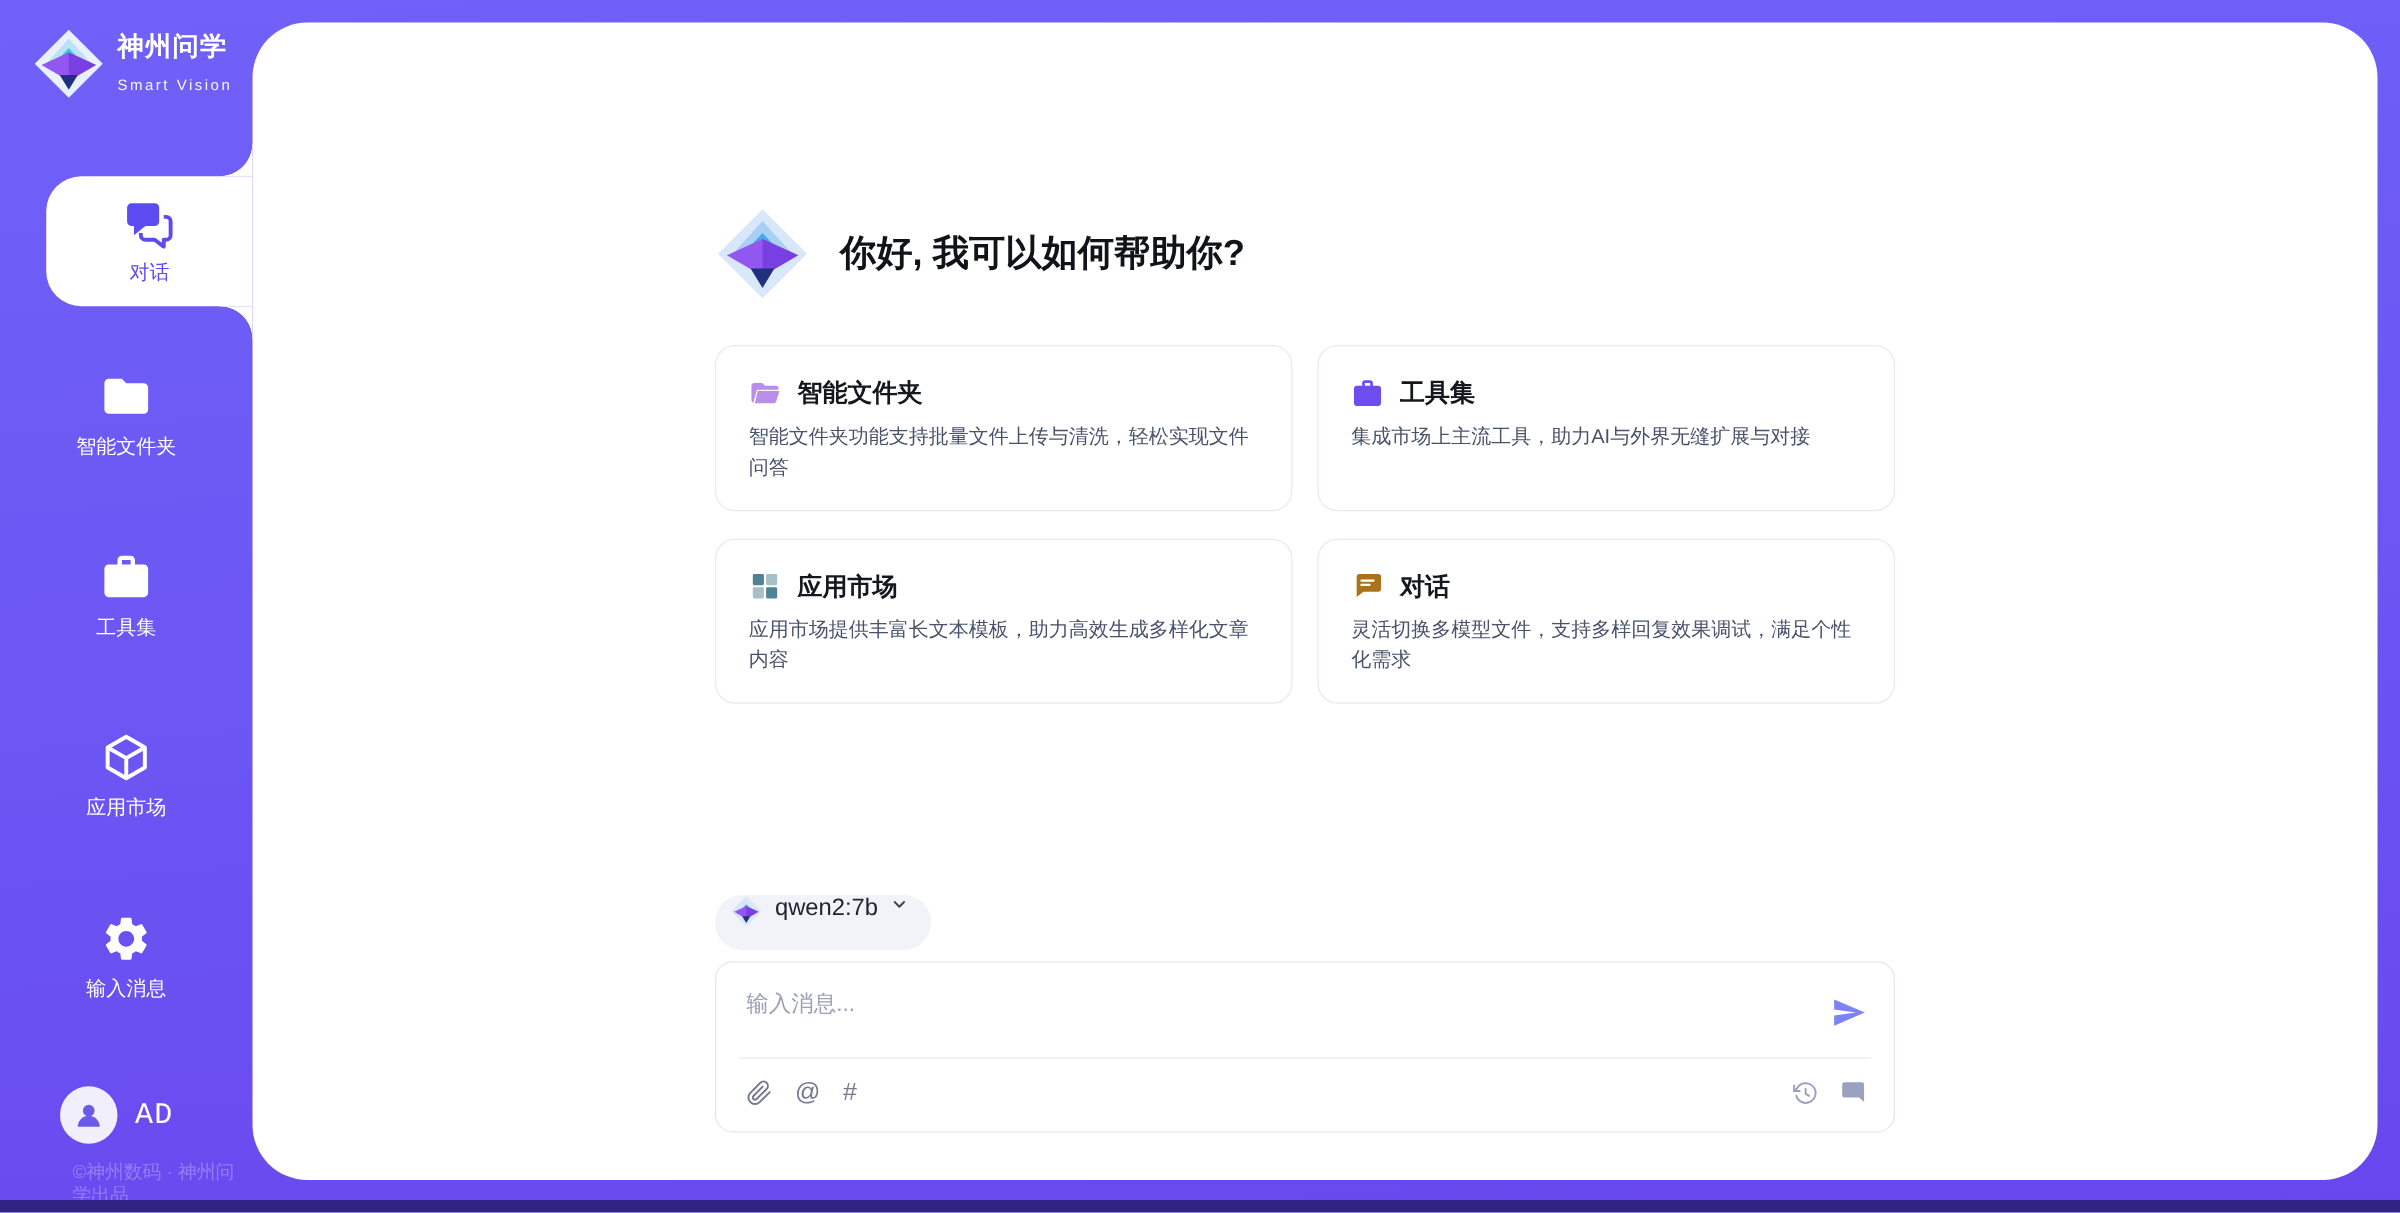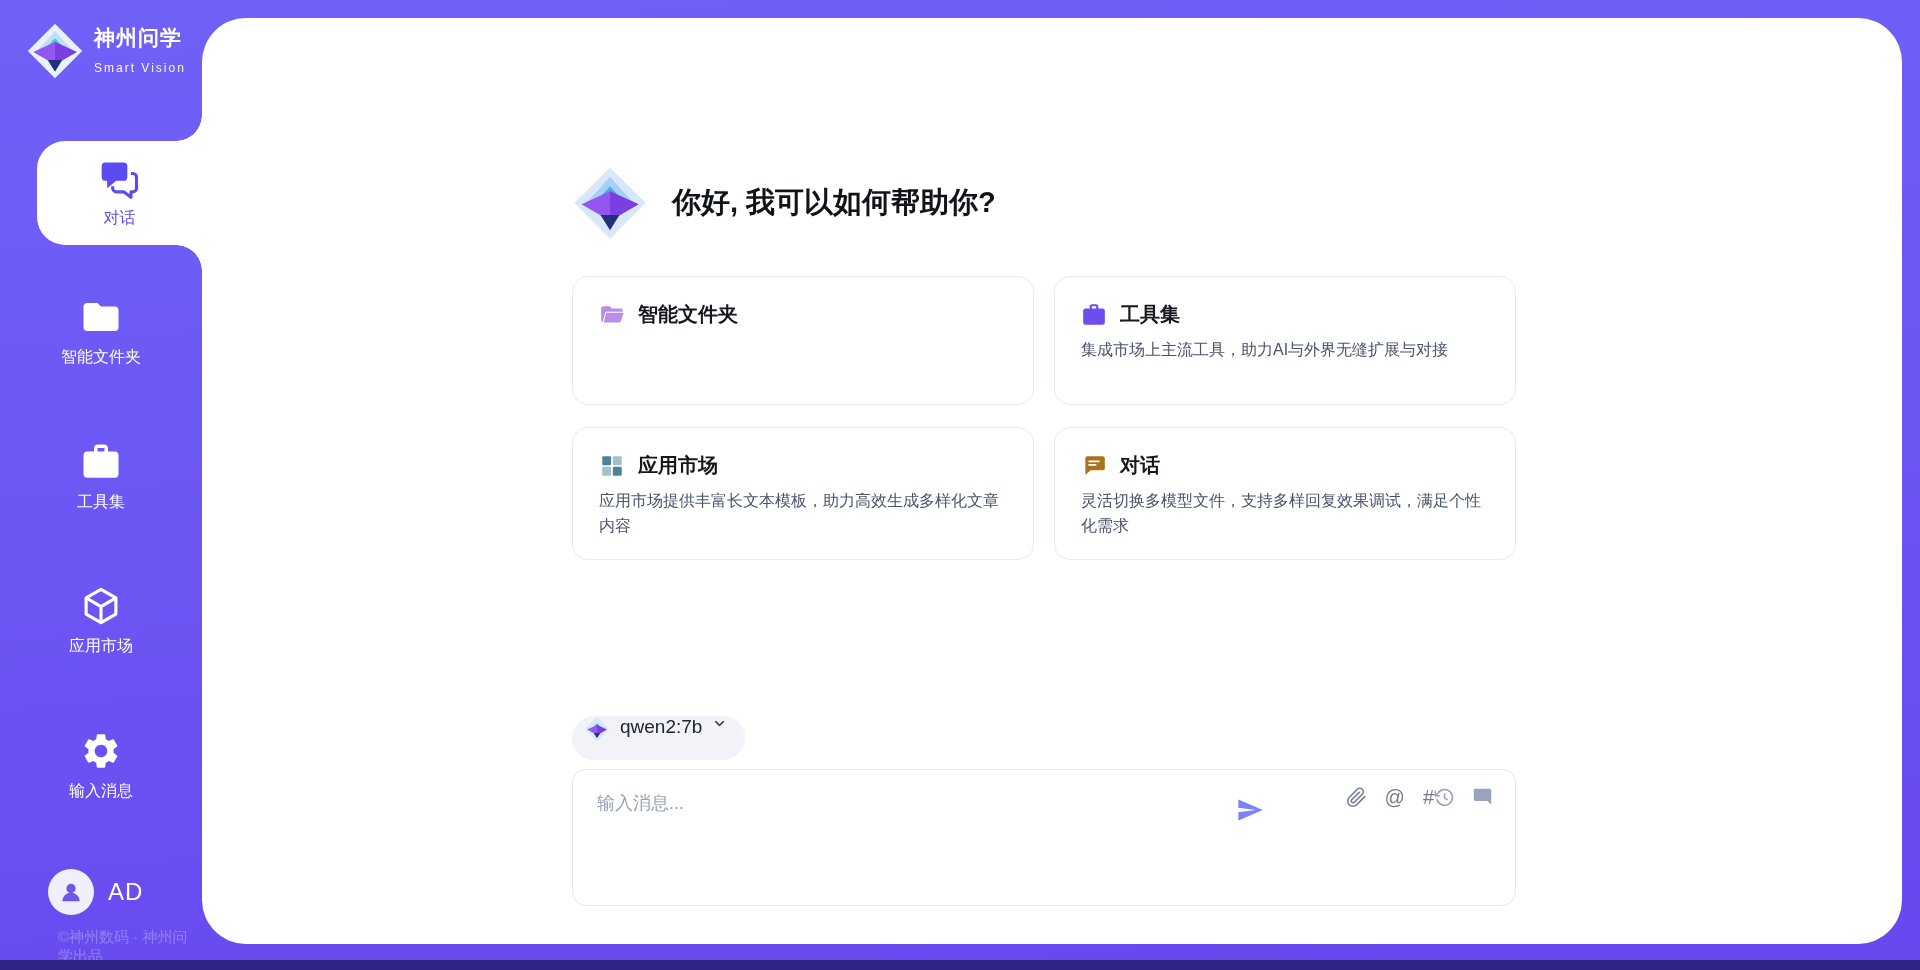--- a/index.html
+++ b/index.html
@@ -45,21 +45,21 @@
     background:radial-gradient(circle at 0 100%, rgba(0,0,0,0) 25.5px, #fff 26px);
   }
   .nav-active svg { width:44px; height:44px; }
   .nav-active .nav-label { font-size:16px; color:#5b4bf0; }
 
   .pos-folder { top:296px; }
   .pos-tools  { top:441px; }
   .pos-market { top:585px; }
   .pos-settings { top:730px; }
 
-  .user-row { position:absolute; top:869px; left:48px; display:flex; align-items:center; gap:14px; cursor:pointer; }
+  .user-row { position:absolute; top:869px; left:48px; display:flex; align-items:center; gap:14px; cursor:pointer;font-family:Liberation Mono, monospace; }
   .avatar { width:46px; height:46px; border-radius:50%; background:#f2effd; display:flex; align-items:center; justify-content:center; }
   .avatar svg { width:28px; height:28px; }
   .user-name { color:#fff; font-size:24px; letter-spacing:1px; }
   .copyright { position:absolute; left:12px; top:928px; color:rgba(255,255,255,.28); font-size:15px;margin-left:46px; }
 
   
   .greeting { position:absolute; left:370px; top:147px; display:flex; align-items:center; gap:24px; }
   .greeting svg { width:76px; height:76px; }
   .greeting-text { font-size:29px; font-weight:700; color:#101318;text-align:center; }
 
@@ -78,21 +78,21 @@
     position:absolute; left:370px; top:698px; height:44px; padding:0 18px 0 12px;
     background:#f1f3f9; border-radius:22px; display:inline-flex; gap:10px; cursor:pointer;
   }
   .model-pill .pill-logo { width:26px; height:26px; }
   .model-name { font-size:19px; color:#20252e; }
   .model-pill .chev { width:15px; height:15px; }
 
   .composer {
     position:absolute; left:370px; top:751px; width:944px; height:137px;
     background:#fff; border:1.5px solid #e4e7ee; border-radius:14px;
-    display:flex; flex-direction:row;
+    display:flex; flex-direction:column;
   }
   .composer-top { flex:1; display:flex; align-items:flex-start; padding:20px 22px 0 24px; }
   .composer-input {
     flex:1; border:none; outline:none; font-size:18px; color:#30394a;
     font-family:"Liberation Sans","DejaVu Sans",sans-serif; background:transparent; padding-top:3px;
   }
   .composer-input::placeholder { color:#9aa1b4; }
   .send-btn { width:28px; height:28px; margin-top:6px; cursor:pointer; flex:0 0 auto; }
   .composer-divider { height:1px; background:#eaecf3; margin:0 18px; }
   .composer-bottom { height:58px; display:flex; align-items:center; padding:0 22px 4px 24px; }
@@ -189,20 +189,21 @@
   <div class="cards">
 
     <div class="card">
       <div class="card-head">
         <svg viewBox="0 0 24 24" fill="#b98ee8">
           <path d="M2 6c0-1.1.9-2 2-2h6l2 2h8a2 2 0 0 1 2 2v1H6l-2.6 9.6A2 2 0 0 1 2 17V6z"></path>
           <path d="M6.6 10h16l-2.3 7.6a2 2 0 0 1-1.9 1.4H4.5l2.1-9z"></path>
         </svg>
         <div class="card-title">智能文件夹</div>
       </div>
+      <div class="card-desc">智能文件夹功能支持批量文件上传与清洗，轻松实现文件问答</div>
     </div>
 
     <div class="card">
       <div class="card-head">
         <svg viewBox="0 0 24 24" fill="#6d4df0">
           <path d="M20 6h-4V4c0-1.11-.89-2-2-2h-4c-1.11 0-2 .89-2 2v2H4c-1.11 0-1.99.89-1.99 2L2 19c0 1.11.89 2 2 2h16c1.11 0 2-.89 2-2V8c0-1.11-.89-2-2-2zm-6 0h-4V4h4v2z"></path>
         </svg>
         <div class="card-title">工具集</div>
       </div>
       <div class="card-desc">集成市场上主流工具，助力AI与外界无缝扩展与对接</div>

